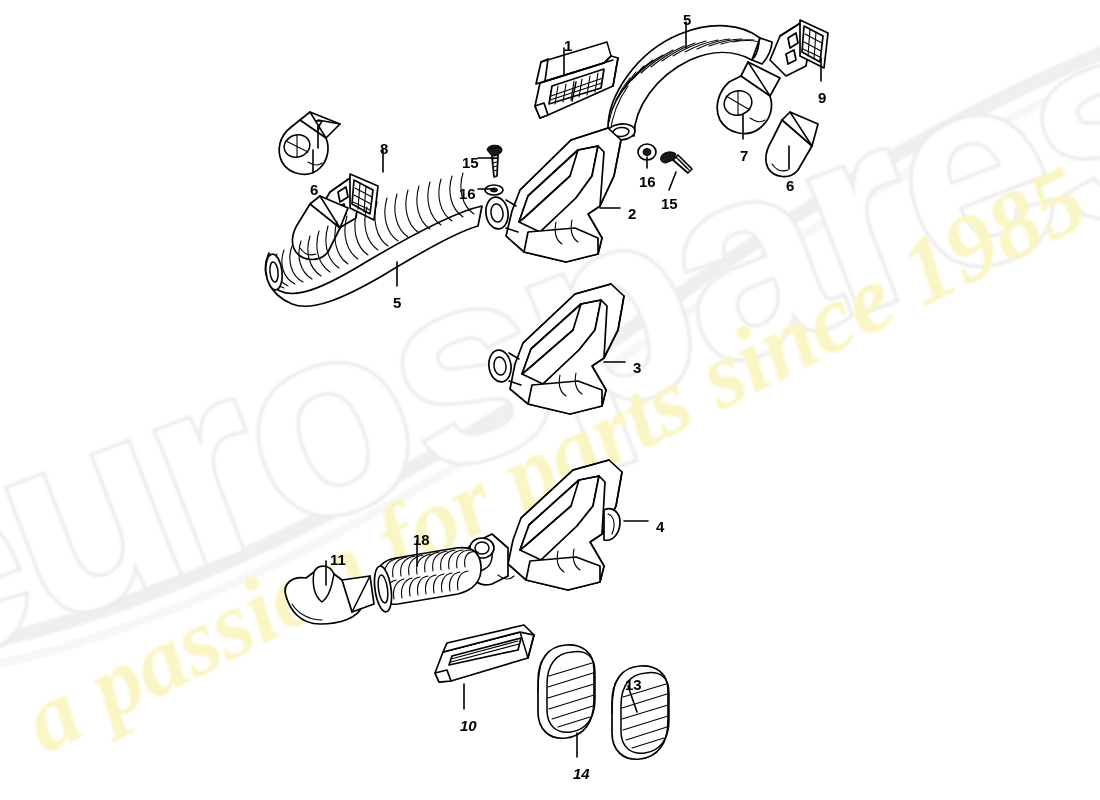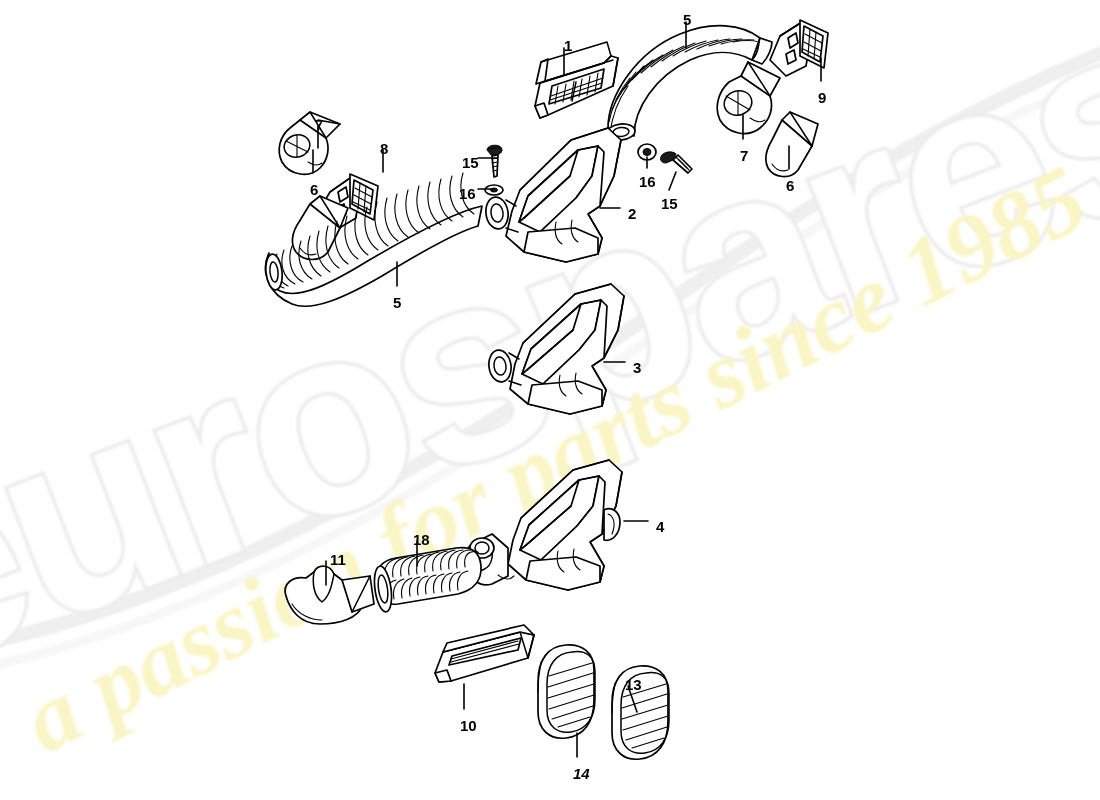--- a/index.html
+++ b/index.html
@@ -439,21 +439,21 @@
       <div class="lbl" style="left: 633px; top: 360px;">3</div>
       <div class="lbl" style="left: 656px; top: 519px;">4</div>
       <div class="lbl" style="left: 683px; top: 12px;">5</div>
       <div class="lbl" style="left: 393px; top: 295px;">5</div>
       <div class="lbl" style="left: 310px; top: 182px;">6</div>
       <div class="lbl" style="left: 786px; top: 178px;">6</div>
       <div class="lbl" style="left: 315px; top: 117px;">7</div>
       <div class="lbl" style="left: 740px; top: 148px;">7</div>
       <div class="lbl" style="left: 380px; top: 141px;">8</div>
       <div class="lbl" style="left: 818px; top: 90px;">9</div>
-      <div class="lbl" style="left: 460px; top: 718px;">10</div>
+      <div class="lbl" style="left: 460px; top: 718px; font-style: italic;">10</div>
       <div class="lbl" style="left: 322px; top: 552px; margin-left: 8px;">11</div>
       <div class="lbl" style="left: 413px; top: 532px;">18</div>
       <div class="lbl" style="left: 625px; top: 677px;">13</div>
       <div class="lbl" style="left: 573px; top: 766px; font-style: italic;">14</div>
       <div class="lbl" style="left: 462px; top: 155px;">15</div>
       <div class="lbl" style="left: 661px; top: 196px;">15</div>
       <div class="lbl" style="left: 459px; top: 186px;">16</div>
       <div class="lbl" style="left: 639px; top: 174px;">16</div>
     </div>
 

